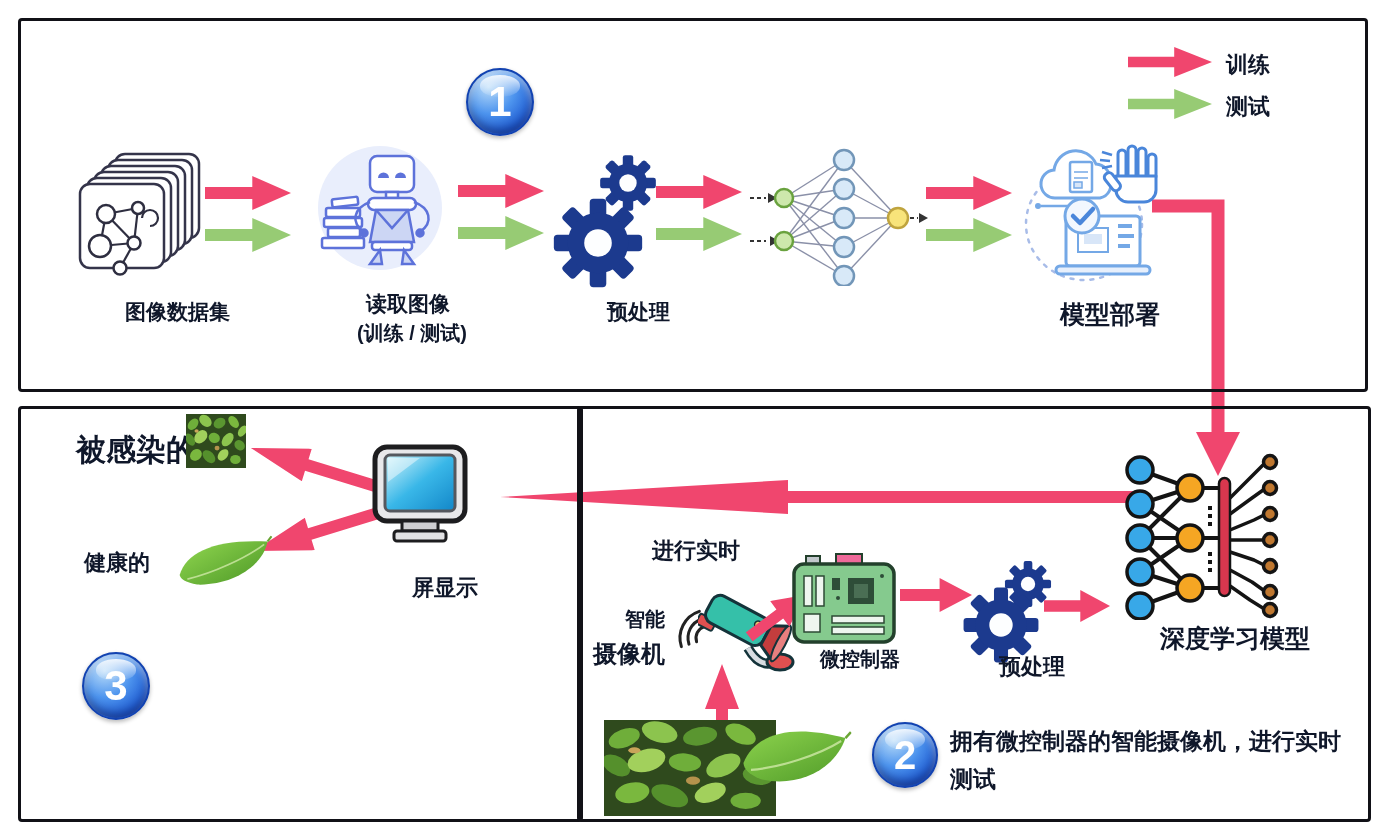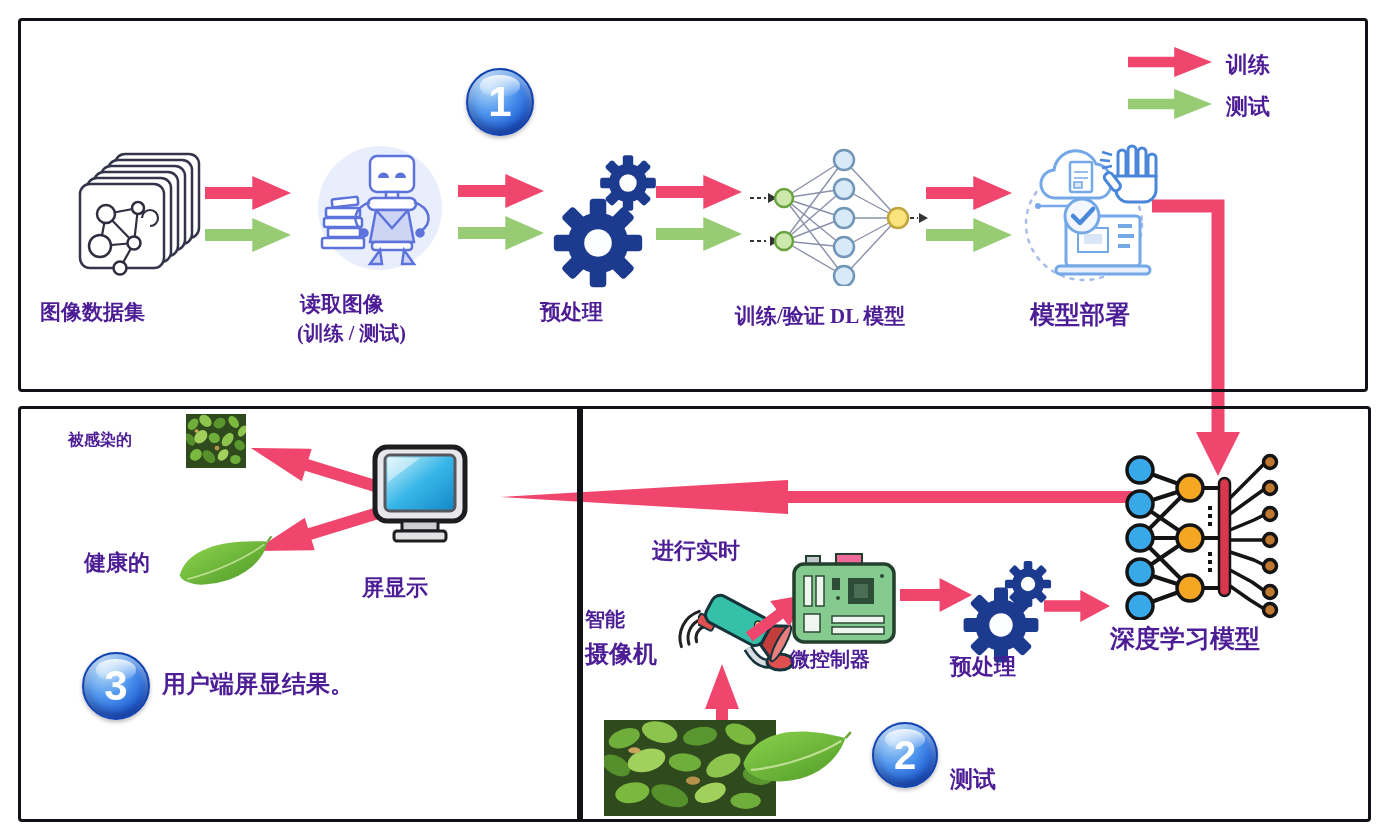--- a/index.html
+++ b/index.html
@@ -2,22 +2,22 @@
 <html><head>
 <meta charset="utf-8">
 <style>
   html,body{margin:0;padding:0;background:#ffffff;}
   .canvas{position:relative;width:1382px;height:832px;background:#ffffff;overflow:hidden;
           font-family:"Liberation Sans","DejaVu Sans",sans-serif;color:#23232c;}
   .box{position:absolute;border:3px solid #111117;border-radius:4px;background:transparent;z-index:2;}
   .layer{position:absolute;inset:0;z-index:3;}
   .underlayer{position:absolute;inset:0;z-index:1;}
   .abs{position:absolute;}
-  .lbl{position:absolute;font-weight:700;color:#4c1d95;white-space:nowrap;}
-  .ctr{text-align:left;font-family:Liberation Serif, serif;}
+  .lbl{position:absolute;font-weight:700;color:#0f172a;white-space:nowrap;}
+  .ctr{text-align:right;}
   .badge{position:absolute;border-radius:50%;color:#fff;display:flex;align-items:center;justify-content:center;
          font-weight:700;
          background:radial-gradient(circle at 32% 26%, #b9dcf9 0%, #5ননposition 0%) ;}
   
   .badge{background:radial-gradient(circle at 32% 26%, #b9dcf9 0%, #4d94ee 42%, #1a55cf 78%, #0c39a5 100%);
          box-shadow:inset 0 -5px 9px rgba(0,0,40,.35), inset 0 4px 7px rgba(255,255,255,.5), 0 2px 4px rgba(0,0,0,.28);
          border:2px solid #1242b0;}
   .badge .shine{position:absolute;left:18%;top:8%;width:64%;height:34%;border-radius:50%;
          background:linear-gradient(rgba(255,255,255,.85),rgba(255,255,255,.05));pointer-events:none;}
   .arr{position:absolute;display:block;}
@@ -223,21 +223,20 @@
       <polygon points="171,67 180,72 171,77" fill="#333"></polygon>
       <circle cx="36" cy="52" r="9" fill="#cde8ac" stroke="#69a23e" stroke-width="2.5"></circle>
       <circle cx="36" cy="95" r="9" fill="#cde8ac" stroke="#69a23e" stroke-width="2.5"></circle>
       <circle cx="96" cy="14" r="10" fill="#d8e9f8" stroke="#7296b8" stroke-width="2.5"></circle>
       <circle cx="96" cy="43" r="10" fill="#d8e9f8" stroke="#7296b8" stroke-width="2.5"></circle>
       <circle cx="96" cy="72" r="10" fill="#d8e9f8" stroke="#7296b8" stroke-width="2.5"></circle>
       <circle cx="96" cy="101" r="10" fill="#d8e9f8" stroke="#7296b8" stroke-width="2.5"></circle>
       <circle cx="96" cy="130" r="10" fill="#d8e9f8" stroke="#7296b8" stroke-width="2.5"></circle>
       <circle cx="150" cy="72" r="10" fill="#f8e47a" stroke="#bfa43e" stroke-width="2.5"></circle>
     </svg>
-    <div class="lbl ctr" style="left:735px;top:302px;width:200px;font-size:21px">训练/验证 DL 模型</div>
 
     <svg class="arr" style="left:926px;top:176px;width:86px;height:34px;color:#f0466e">
         <use href="#arrow"></use>
       </svg>
     <svg class="arr" style="left:926px;top:218px;width:86px;height:34px;color:#97cb74">
         <use href="#arrow"></use>
       </svg>
 
     <svg class="abs" style="left:1022px;top:142px" width="145" height="145" viewBox="0 0 145 145">
       <ellipse cx="62" cy="82" rx="58" ry="56" fill="none" stroke="#a8bce8" stroke-width="2.5" stroke-dasharray="3 7" stroke-linecap="round"></ellipse>
@@ -277,21 +276,21 @@
           <rect x="40" y="10" width="8" height="26" rx="4"></rect>
           <path d="M8,32 h40 v14 a12,12 0 0 1 -12,12 h-16 a12,12 0 0 1 -12,-12 z"></path>
           <rect x="0" y="28" width="9" height="20" rx="4" transform="rotate(-38 4 38)"></rect>
         </g>
       </g>
     </svg>
     <div class="lbl ctr" style="left:1030px;top:298px;width:130px;font-size:25px">模型部署</div>
   </div>
 
   <div class="layer">
-    <div class="lbl" style="left:68px;top:430px;font-size:16px">被感染的</div>
+    <div class="lbl" style="left:76px;top:430px;font-size:30px">被感染的</div>
     <svg class="abs" style="left:186px;top:414px" width="60" height="54" viewBox="0 0 170 95" preserveAspectRatio="none">
         <use href="#foliage"></use>
       </svg>
 
     <svg class="arr" style="left:248px;top:450px;width:130px;height:34px;color:#f0466e;transform:rotate(197deg)">
         <use href="#arrow"></use>
       </svg>
     <svg class="arr" style="left:251px;top:515px;width:130px;height:34px;color:#f0466e;transform:rotate(163deg)">
         <use href="#arrow"></use>
       </svg>
@@ -314,21 +313,20 @@
       <polygon points="16,14 48,14 16,38" fill="#ffffff" opacity="0.45"></polygon>
       <rect x="30" y="77" width="36" height="10" fill="#cfcfd2" stroke="#1d1d1f" stroke-width="3"></rect>
       <rect x="22" y="87" width="52" height="10" rx="3" fill="#e2e2e4" stroke="#1d1d1f" stroke-width="3"></rect>
     </svg>
     <div class="lbl ctr" style="left:362px;top:573px;width:116px;font-size:22px">屏显示</div>
 
     <div class="badge" style="left:82px;top:652px;width:64px;height:64px;font-size:42px">
         <span class="shine"></span>
         <span>3</span>
       </div>
-    <div class="lbl" style="left:162px;top:668px;font-size:24px">用户端屏显结果。</div>
   </div>
 
   <div class="layer">
     <div class="lbl" style="left:652px;top:536px;font-size:22px">进行实时</div>
 
     <div class="lbl ctr" style="left:585px;top:606px;width:80px;font-size:20px">智能</div>
     <div class="lbl ctr" style="left:585px;top:638px;width:80px;font-size:24px">摄像机</div>
 
     <svg class="abs" style="left:660px;top:592px" width="60" height="60" viewBox="0 0 60 60">
       <g fill="none" stroke="#222" stroke-width="3" stroke-linecap="round" transform="rotate(-18 48 46)">
@@ -452,16 +450,17 @@
         <use href="#foliage"></use>
       </svg>
     <svg class="abs" style="left:740px;top:724px;transform:rotate(4deg)" width="110" height="66" viewBox="0 0 110 62" preserveAspectRatio="none">
         <use href="#leaf"></use>
       </svg>
 
     <div class="badge" style="left:872px;top:722px;width:62px;height:62px;font-size:40px">
         <span class="shine"></span>
         <span>2</span>
       </div>
+    <div class="lbl" style="left:950px;top:726px;font-size:23px">拥有微控制器的智能摄像机，进行实时</div>
     <div class="lbl" style="left:950px;top:764px;font-size:23px">测试</div>
   </div>
 
 </div>
 
 </body></html>

